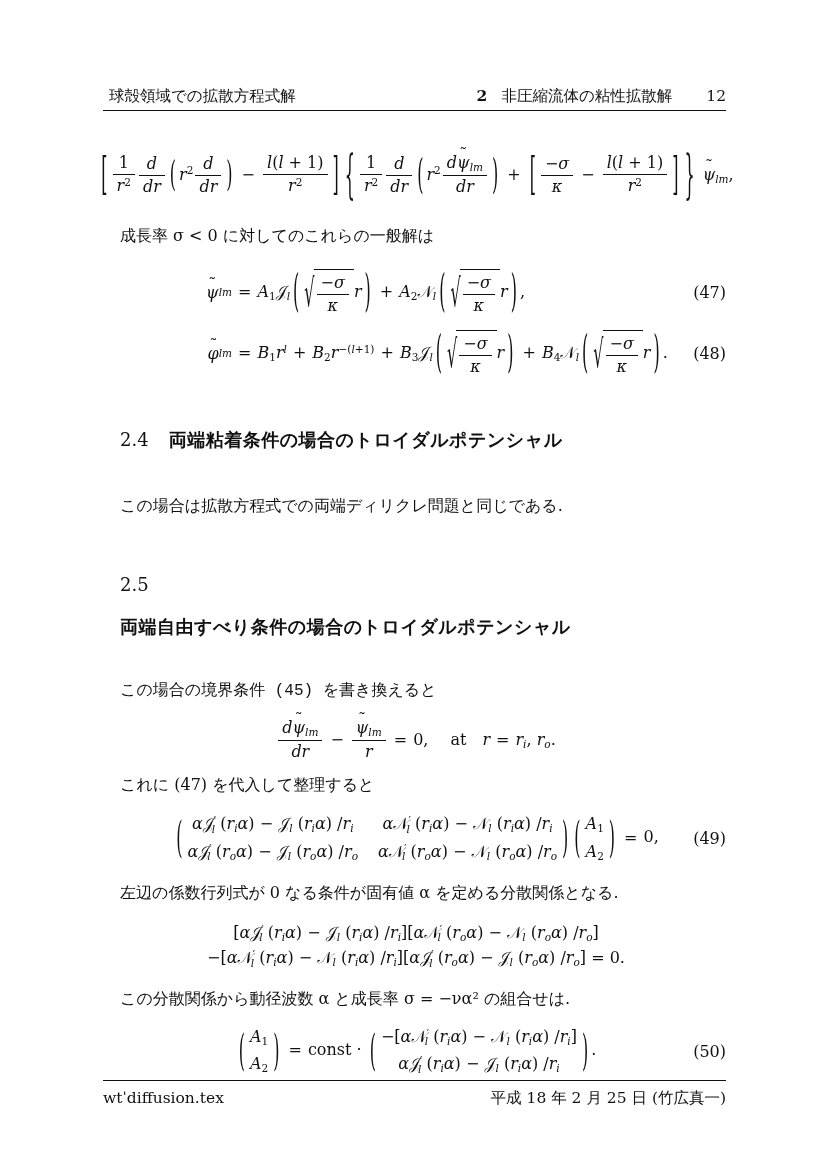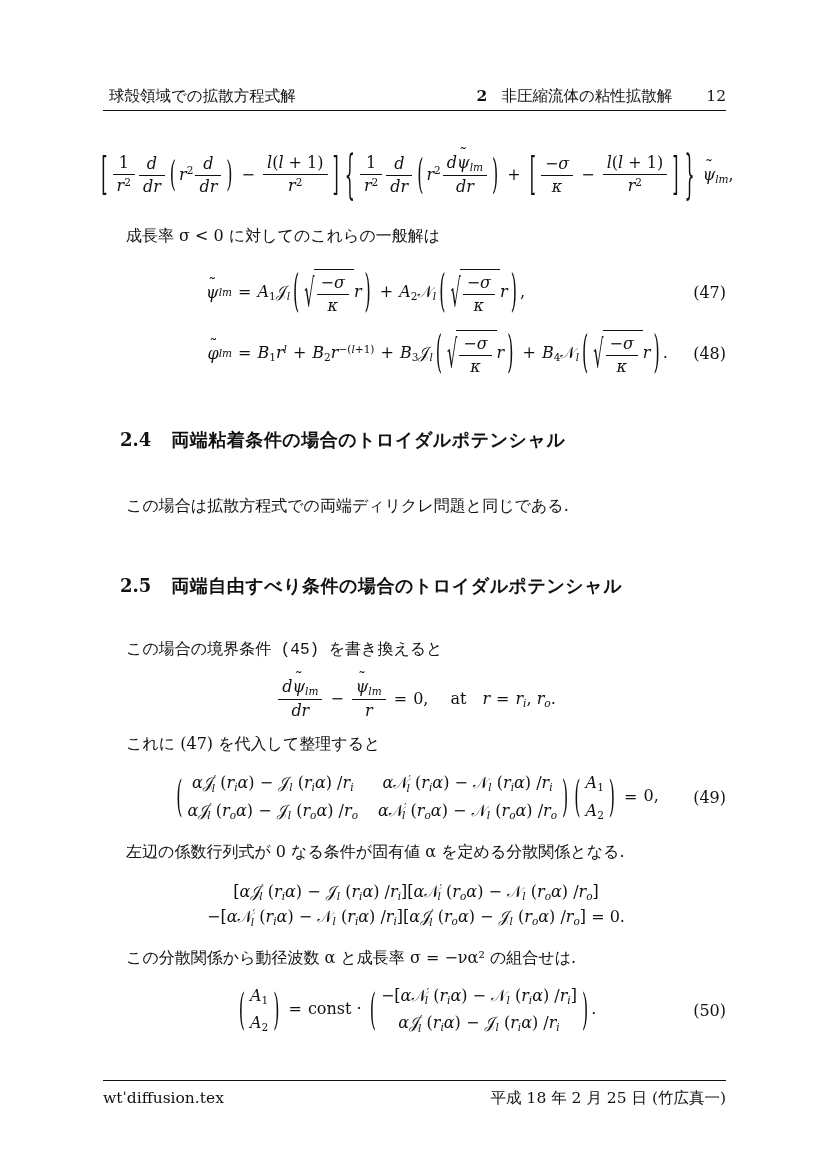--- a/index.html
+++ b/index.html
@@ -19,25 +19,25 @@
 
   .pgfoot { position:absolute; left:103px; right:100px; top:1051px;margin-top:29px; }
   .footrule { border-top:1.6px solid #111; }
   .footrow { display:flex; align-items:baseline; margin-top:7px; font-size:15.5px; }
   .footrow .spacer { flex:1 1 auto; }
 
   
   .content { position:absolute; left:120px; width:592px; top:118px; }
 
   
-  p.body { margin:6px; line-height:24px; font-size:16px; }
+  p.body { margin:0; line-height:24px; font-size:16px; }
 
   
   .sec { display:flex; align-items:baseline; gap:20px; margin:0; }
-  .secnum { font-weight:bold; font-size:18px; font-family:"DejaVu Serif",serif; }
+  .secnum { font-weight:normal; font-size:18px; font-family:"DejaVu Serif",serif; }
   .sectitle { font-weight:bold; font-size:18px; letter-spacing:0.5px;
               font-family:"DejaVu Sans","Liberation Sans",sans-serif; }
 
   
   .eqrow { position:relative; display:flex; align-items:center; justify-content:center; }
   .eqbody { display:inline-block; white-space:nowrap; }
   .eqnum { position:absolute; right:-14px; top:50%; transform:translateY(-50%); font-style:normal; }
   .aligned { justify-content:flex-start; }
   .aligned .lhs { width:112px; display:flex; justify-content:flex-end; align-items:center; }
 
@@ -142,21 +142,21 @@
       <span class="eqnum">(48)</span>
     </div>
 
     <div class="sec" style="margin-top:46px;">
       <span class="secnum">2.4</span>
       <span class="sectitle">両端粘着条件の場合のトロイダルポテンシャル</span>
     </div>
 
     <p class="body" style="margin-top:42px;">この場合は拡散方程式での両端ディリクレ問題と同じである.</p>
 
-    <div class="sec" style="margin-top:56px;">
+    <div class="sec" style="margin-top:56px;flex-direction:column;">
       <span class="secnum">2.5</span>
       <span class="sectitle">両端自由すべり条件の場合のトロイダルポテンシャル</span>
     </div>
 
     <p class="body" style="margin-top:40px;font-family:Liberation Mono, monospace;">この場合の境界条件 (45) を書き換えると</p>
 
     <div class="eqrow" style="margin-top:12px; min-height:50px;">
       <span class="eqbody"><span class="fr"><span class="fn"><i>d</i><span class="tld"><i>ψ</i></span><sub><i>lm</i></sub></span><span class="fd"><i>dr</i></span></span><span class="o">−</span><span class="fr"><span class="fn"><span class="tld"><i>ψ</i></span><sub><i>lm</i></sub></span><span class="fd"><i>r</i></span></span><span class="o">=</span>0,<span class="rm atw">at</span><i>r</i><span class="o">=</span><i>r</i><sub><i>i</i></sub>, <i>r</i><sub><i>o</i></sub>.</span>
     </div>
 

